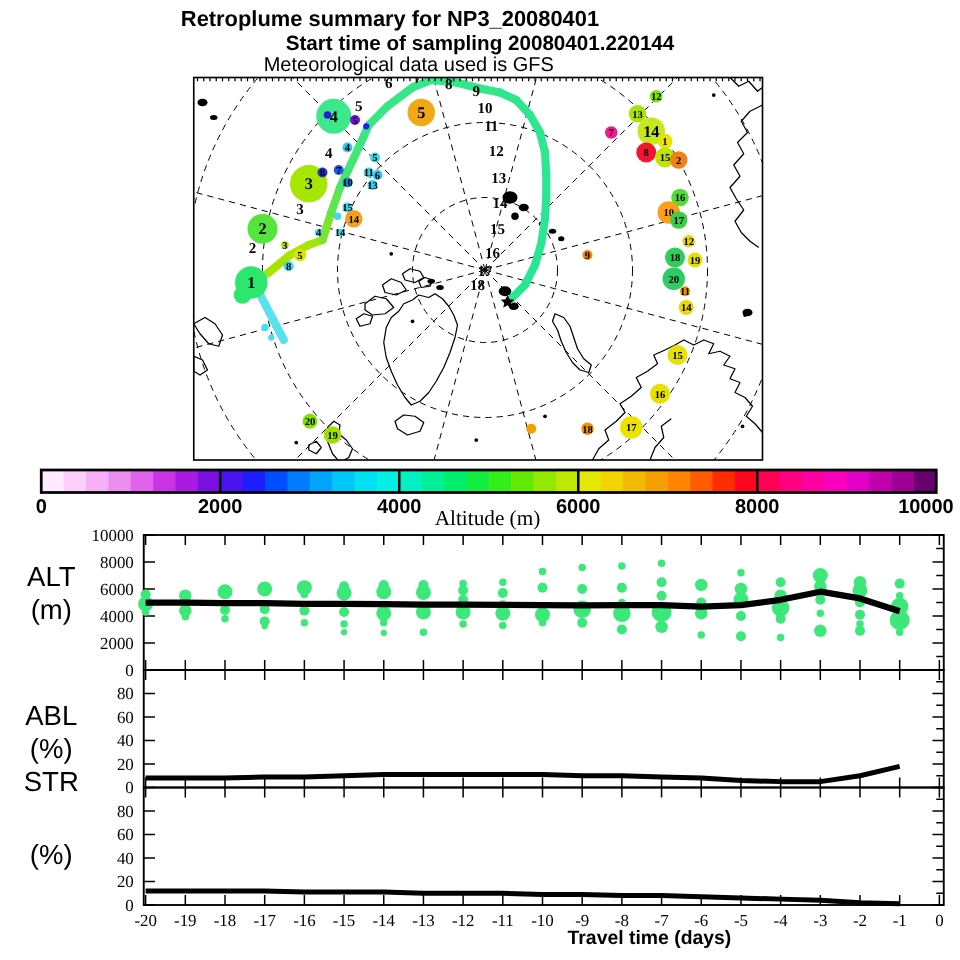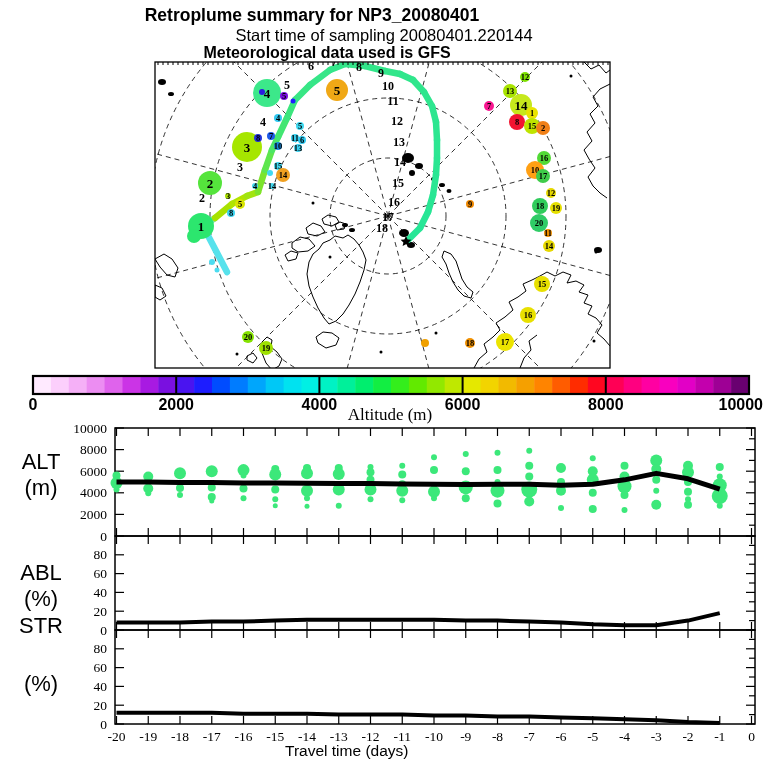--- a/index.html
+++ b/index.html
@@ -1,29 +1,29 @@
 <!DOCTYPE html>
 <html><head>
 <meta charset="utf-8">
 <style>
   html,body{margin:0;padding:0;background:#ffffff;}
   .fig{position:relative;width:768px;height:768px;background:#ffffff;overflow:hidden;
-       font-family:"Liberation Sans",sans-serif;color:#000;}
+       font-family:"Liberation Sans",sans-serif;color:#000;border-radius:21px;}
   .fig > div{position:absolute;}
   .t1{top:5px;left:0;width:624px;text-align:center;font-weight:bold;font-size:17.5px;}
   .t2{top:26px;left:0;width:768px;display:flex;justify-content:center;gap:30px;
-      font-weight:normal;font-size:16.5px;white-space:nowrap;}
-  .t3{top:44px;left:0;width:654px;text-align:center;font-weight:bold;font-size:16px;}
+      font-weight:bold;font-size:16.5px;white-space:nowrap;}
+  .t3{top:44px;left:0;width:654px;text-align:center;font-weight:normal;font-size:16px;}
   .side{width:78px;left:2px;text-align:center;font-weight:normal;font-size:22px;line-height:24px;}
   .alt-l{top:450px;} .alt-u{top:476px;}
   .abl-l{top:561px;} .abl-u{top:587px;}
   .str-l{top:614px;} .str-u{top:672px;}
   .cbl{top:405px;left:270px;width:240px;text-align:center;
        font-family:"Liberation Serif",serif;font-size:17px;}
-  .xlab{top:742px;left:285px;width:300px;text-align:left;font-weight:normal;font-size:15.5px;}
+  .xlab{top:742px;left:285px;width:300px;text-align:right;font-weight:bold;font-size:15.5px;}
   svg{position:absolute;top:0;left:0;}
 </style>
 </head>
 <body>
 
 <div class="fig">
   <div class="t1">Retroplume summary for NP3_20080401</div>
   <div class="t2">
     <span>Start time of sampling 20080401.220144</span>
   </div>

